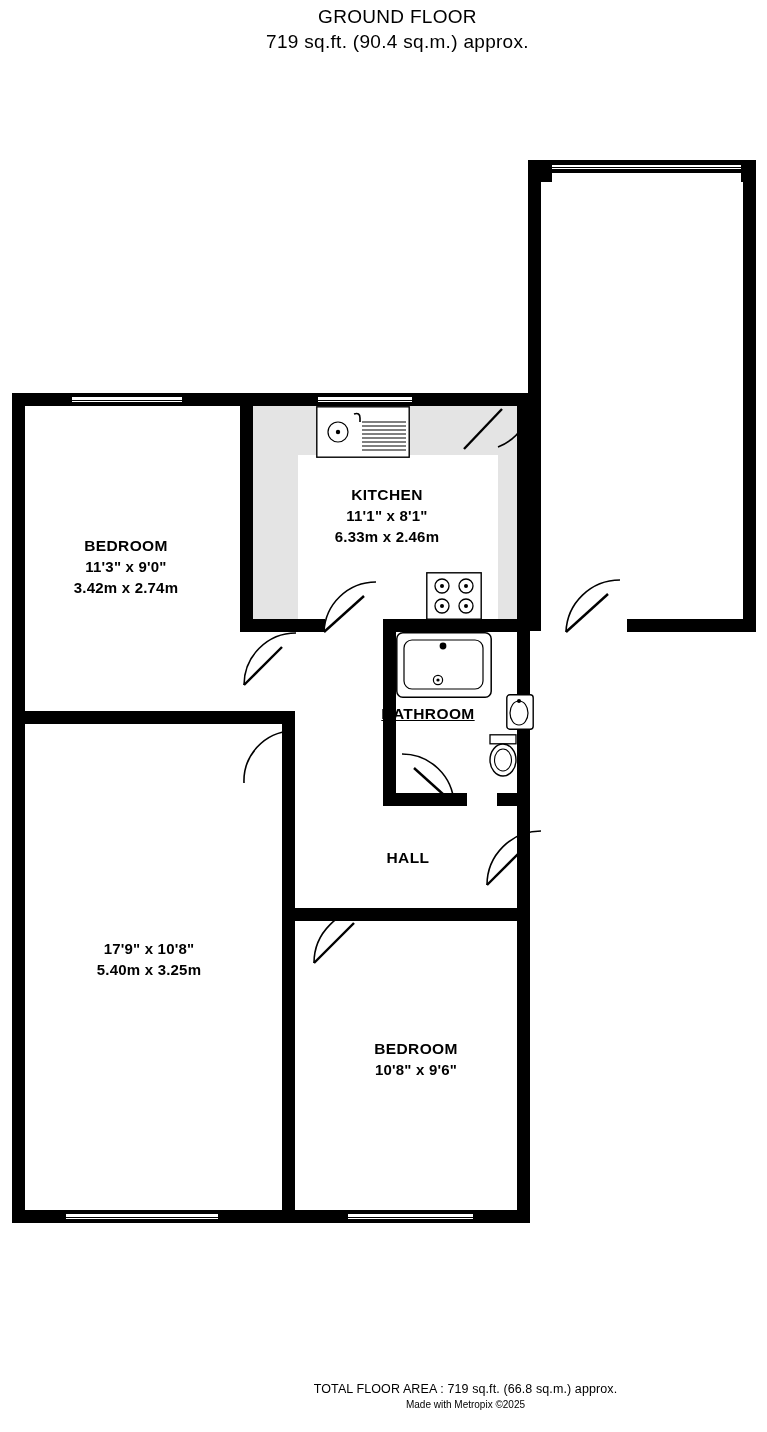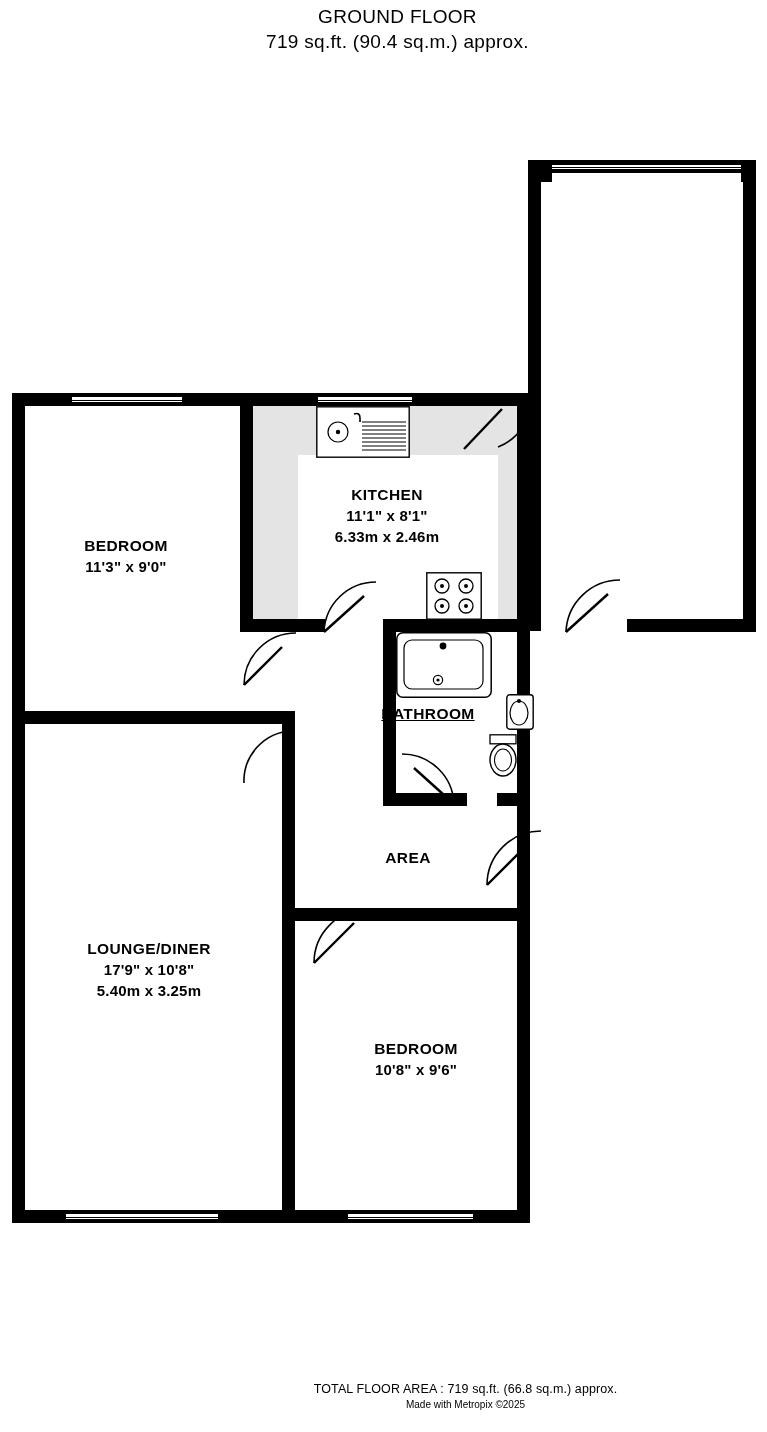--- a/index.html
+++ b/index.html
@@ -291,39 +291,39 @@
     <svg width="36" height="48" viewBox="0 0 36 48">
       <rect x="6" y="0.8" width="26" height="9" fill="#ffffff" stroke="#000" stroke-width="1.3"></rect>
       <ellipse cx="19" cy="26" rx="13" ry="16" fill="#ffffff" stroke="#000" stroke-width="1.4"></ellipse>
       <ellipse cx="19" cy="26" rx="8.5" ry="11" fill="none" stroke="#000" stroke-width="1.1"></ellipse>
     </svg>
   </div>
 
   <div class="label" style="left:6px; top:535px; width:240px;">
     <div class="name">BEDROOM</div>
     <div class="dim">11'3"  x 9'0"</div>
+    <div class="dim">3.42m  x 2.74m</div>
   </div>
 
   <div class="label" style="left:267px; top:484px; width:240px;">
     <div class="name">KITCHEN</div>
     <div class="dim">11'1"  x 8'1"</div>
     <div class="dim">6.33m  x 2.46m</div>
   </div>
 
 
   <div class="label" style="left:348px; top:703px; width:160px;text-decoration:underline;">
     <div class="name">BATHROOM</div>
   </div>
 
   <div class="label" style="left:328px; top:847px; width:160px;">
-    <div class="name">AREA</div>
+    <div class="name">HALL</div>
   </div>
 
   <div class="label" style="left:23px; top:938px; width:252px;">
-    <div class="name">LOUNGE/DINER</div>
     <div class="dim">17'9"  x 10'8"</div>
     <div class="dim">5.40m  x 3.25m</div>
   </div>
 
   <div class="label" style="left:296px; top:1038px; width:240px;">
     <div class="name">BEDROOM</div>
     <div class="dim">10'8"  x 9'6"</div>
   </div>
 
 </div>

